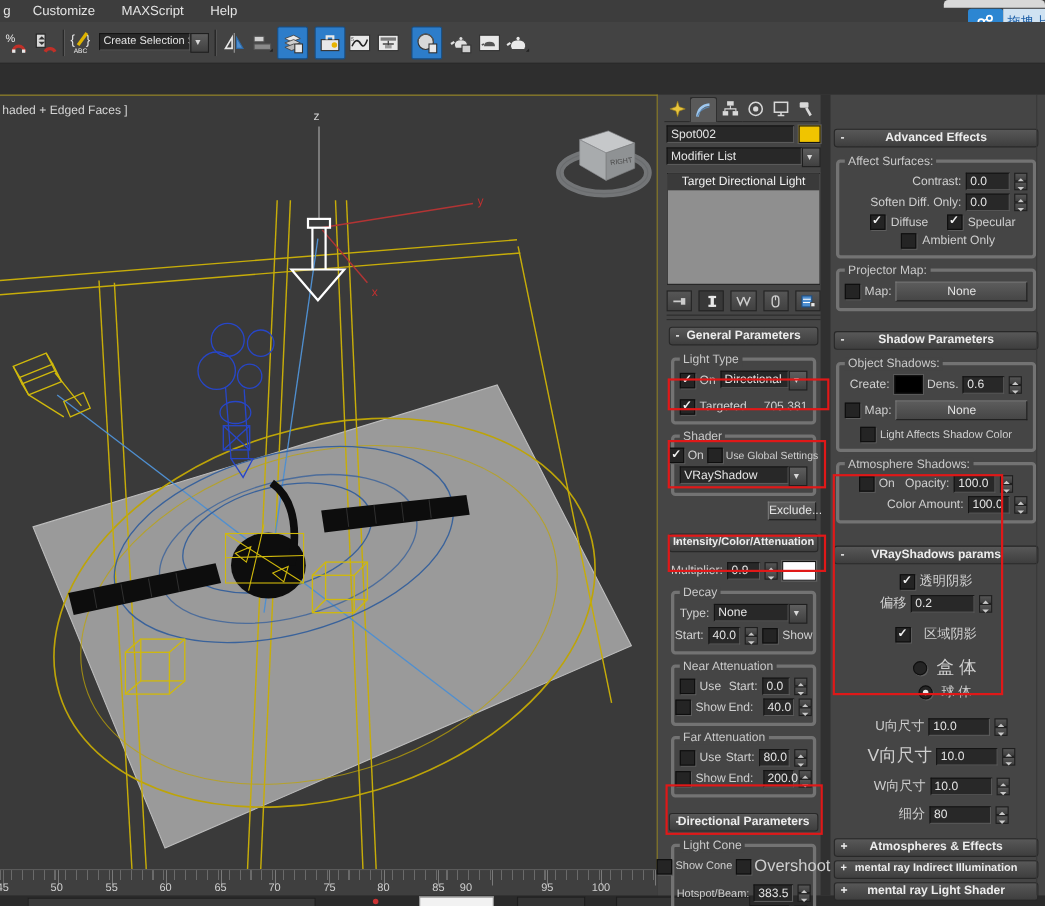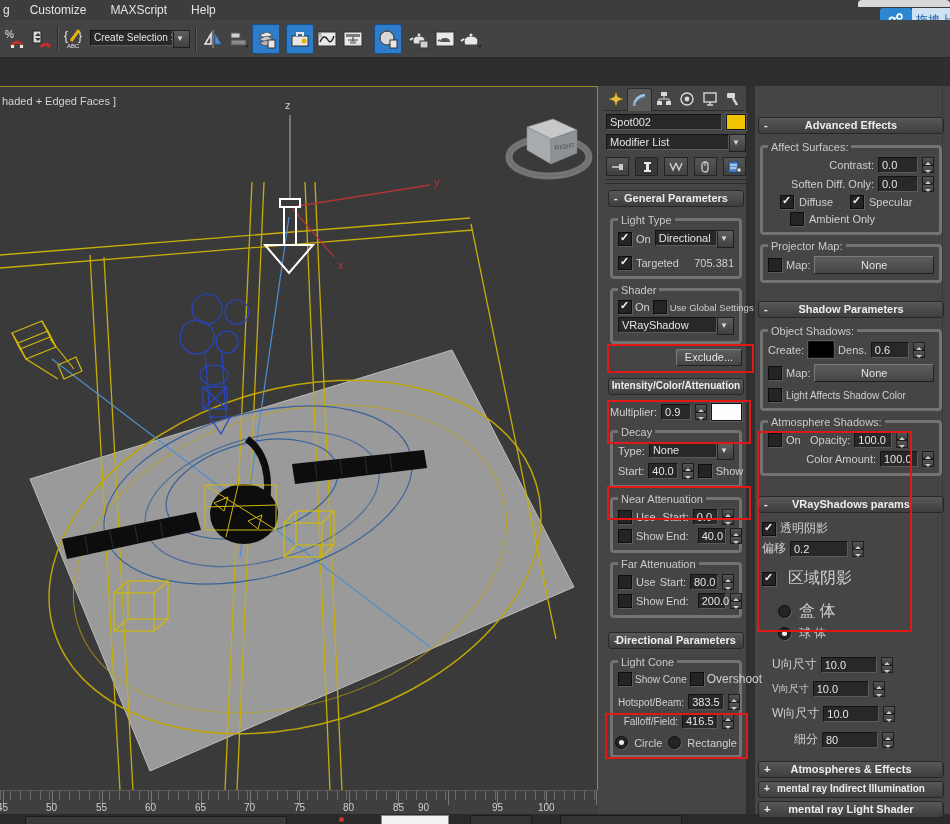--- a/index.html
+++ b/index.html
@@ -20,21 +20,21 @@
   .dd{display:flex;flex:1;}
   .dd .field{flex:1;min-width:0;}
   .dd .dda{width:15px;height:16px;flex:0 0 auto;background:linear-gradient(#5e5e5e,#404040);border:1px solid #1f1f1f;position:relative;}
   .dd .dda::after{content:"\25BC";position:absolute;left:2px;top:3px;font-size:8px;color:#d8d8d8;}
   .rollout{margin:5px 2px 6px;}
   .rhead{height:15px;background:linear-gradient(#585858,#3e3e3e);border:1px solid #282828;border-radius:3px;font-size:11px;font-weight:bold;color:#ececec;text-align:center;line-height:14px;position:relative;}
   .rhead .pm{position:absolute;left:5px;top:0;font-weight:bold;}
   .rbody{padding:2px 0 3px;}
   .group{border:3px solid #737373;border-radius:4px;margin:9px 2px 5px;padding:6px 3px 3px;position:relative;}
   .gtitle{position:absolute;top:-7px;left:5px;background:#454545;padding:0 3px;font-size:11px;color:#c9c9c9;}
-  .row{display:flex;align-items:center;margin:3px 2px;gap:4px;}
+  .row{display:flex;align-items:center;margin:3px 2px;gap:4px;justify-content:center;}
   .hl{position:absolute;border:2px solid #e01818;pointer-events:none;z-index:60;}
   .sep{width:2px;height:24px;background:linear-gradient(90deg,#282828 50%,#5a5a5a 50%);margin:0 3px;flex:0 0 auto;}
   .tbtn{width:26px;height:28px;flex:0 0 auto;display:flex;align-items:center;justify-content:center;}
   .ptab{width:23px;height:22px;display:flex;align-items:center;justify-content:center;border-bottom:1px solid #2c2c2c;}
   .ptab.active{background:#5a5a5a;border:1px solid #2c2c2c;border-bottom:none;border-radius:3px 3px 0 0;}
   .sbtn{width:22px;height:17px;background:linear-gradient(#565656,#414141);border:1px solid #242424;display:flex;align-items:center;justify-content:center;}
   .menu-item{font-size:12px;color:#e4e4e4;padding:0 12px;line-height:20px;}
   .swatch{border:1px solid #141414;box-shadow:0 0 0 1px #5a5a5a;}
 </style>
 </head>
@@ -372,20 +372,23 @@
 
   <div class="abs" style="left:8px;top:28px;width:140px;">
     <div class="row" style="margin:0 0 4px;">
       <div class="field" style="flex:1;">Spot002</div>
       <div class="swatch" style="width:18px;height:14px;background:#f0c400;"></div>
     </div>
     <div class="dd" style="margin-bottom:5px;">
       <div class="field">Modifier List</div>
       <div class="dda"></div>
     </div>
+    <div style="width:100%;height:102px;background:#8f8f8f;border:1px solid #1d1d1d;box-sizing:border-box;">
+      <div style="height:15px;background:#3a3a3a;color:#f0f0f0;font-size:11px;text-align:center;line-height:15px;white-space:nowrap;overflow:hidden;">Target Directional Light</div>
+    </div>
     <div class="row" style="margin:5px 0 2px;gap:6px;">
       <div class="sbtn">
           <svg width="12" height="10" viewBox="0 0 12 10">
             <line x1="0" y1="5" x2="7" y2="5" stroke="#ccc" stroke-width="1.6"></line>
             <rect x="7" y="2" width="4" height="6" fill="#ccc"></rect>
           </svg>
         </div>
       <div class="sbtn" style="background:#383838;">
           <svg width="12" height="12" viewBox="0 0 12 12">
             <rect x="5" y="1" width="3" height="10" fill="#e8e8e8"></rect>
@@ -445,21 +448,21 @@
             <span class="lbl" style="font-size:9.5px;">Use Global Settings</span>
           </div>
           <div class="row">
             <div class="dd">
               <div class="field">VRayShadow</div>
               <div class="dda"></div>
             </div>
           </div>
         </div>
         <div class="row" style="justify-content:flex-end;">
-          <div class="btn" style="width:66px;height:17px;line-height:15px;">Exclude...</div>
+          <div class="btn" style="width:44px;height:17px;line-height:15px;">Exclude...</div>
         </div>
       </div>
     </div>
 
     <div class="rollout">
       <div class="rhead" style="font-size:10px;"><span class="pm">-</span><span>Intensity/Color/Attenuation</span></div>
       <div class="rbody">
         <div class="row" style="margin-top:6px;">
           <span class="lbl">Multiplier:</span>
           <div class="field" style="width:34px;">0.9</div>
@@ -540,21 +543,21 @@
 
     <div class="rollout">
       <div class="rhead"><span class="pm">-</span><span>Directional Parameters</span></div>
       <div class="rbody">
         <div class="group">
           <span class="gtitle">Light Cone</span>
           <div class="row" style="gap:3px;">
             <span class="cb"></span>
             <span class="lbl" style="font-size:10px;">Show Cone</span>
             <span class="cb"></span>
-            <span class="lbl" style="font-size:12px;">Overshoot</span>
+            <span class="lbl" style="font-size:15px;">Overshoot</span>
           </div>
           <div class="row" style="margin-top:8px;">
             <span class="lbl" style="margin-left:auto;font-size:10px;">Hotspot/Beam:</span>
             <div class="field" style="width:36px;">383.5</div>
             <span class="spin">
                 <i class="up"></i>
                 <i class="dn"></i>
               </span>
           </div>
           <div class="row">
@@ -681,40 +684,40 @@
         <div class="row">
           <span class="lbl" style="font-size:12px;">偏移</span>
           <div class="field" style="width:58px;">0.2</div>
           <span class="spin">
               <i class="up"></i>
               <i class="dn"></i>
             </span>
         </div>
         <div class="row" style="margin-top:11px;gap:12px;">
           <span class="cb on"></span>
-          <span class="lbl" style="font-size:16px;">区域阴影</span>
+          <span class="lbl" style="font-size:12px;">区域阴影</span>
         </div>
         <div class="row" style="margin-top:12px;margin-left:18px;gap:8px;">
           <span class="radio"></span>
           <span class="lbl" style="font-size:16px;">盒 体</span>
         </div>
         <div class="row" style="margin-left:18px;gap:8px;">
           <span class="radio on"></span>
           <span class="lbl" style="font-size:12px;">球 体</span>
         </div>
         <div class="row" style="margin-top:14px;margin-left:12px;">
           <span class="lbl" style="font-size:12px;">U向尺寸</span>
           <div class="field" style="width:56px;">10.0</div>
           <span class="spin">
               <i class="up"></i>
               <i class="dn"></i>
             </span>
         </div>
         <div class="row" style="margin-top:8px;margin-left:12px;">
-          <span class="lbl" style="font-size:10px;">V向尺寸</span>
+          <span class="lbl" style="font-size:16px;">V向尺寸</span>
           <div class="field" style="width:56px;">10.0</div>
           <span class="spin">
               <i class="up"></i>
               <i class="dn"></i>
             </span>
         </div>
         <div class="row" style="margin-top:8px;margin-left:12px;">
           <span class="lbl" style="font-size:12px;">W向尺寸</span>
           <div class="field" style="width:56px;">10.0</div>
           <span class="spin">

